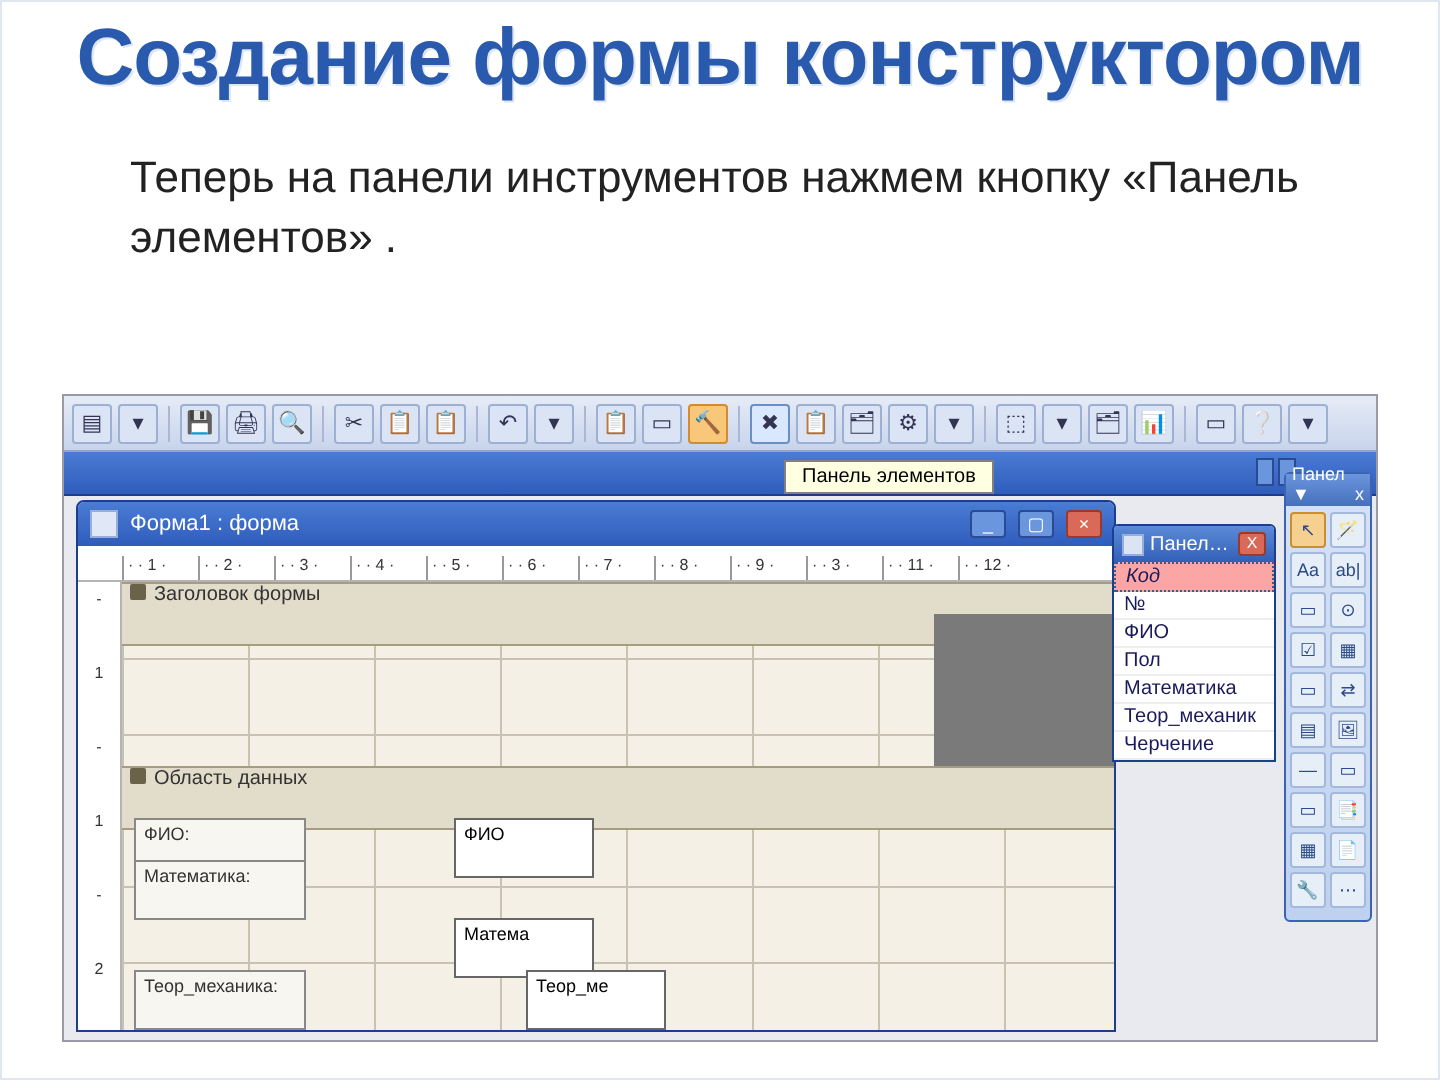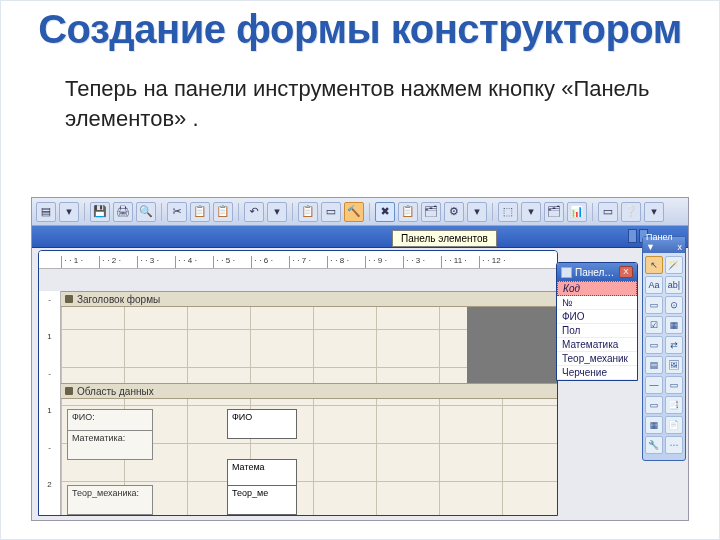--- a/index.html
+++ b/index.html
@@ -24,21 +24,21 @@
   .form-window { position: absolute; left: 6px; top: 52px; width: 520px; bottom: 4px; border: 1px solid #1b3f8c; border-radius: 4px 4px 0 0; overflow: hidden; }
   .titlebar { height: 22px; background: linear-gradient(#4a7cd4,#2f5cbc); color: #fff; font-size: 11px; display: flex; align-items: center; padding: 0 6px; gap: 6px; }
   .titlebar .icon { width: 14px; height: 14px; background: #e0e7f6; border: 1px solid #99aed6; display: inline-block; }
   .titlebar .spacer { flex: 1; }
   .titlebar .ctl { width: 18px; height: 14px; background: #6a96de; border: 1px solid #2b4a94; color: #fff; font-size: 9px; line-height: 12px; text-align: center; border-radius: 2px; }
   .ruler { height: 18px; background: #fff; border-bottom: 1px solid #b4b4b4; font-size: 8px; color: #333; display: flex; align-items: flex-end; padding-left: 22px; letter-spacing: 0; }
   .ruler span { display: inline-block; width: 38px; text-align: left; border-left: 1px solid #999; padding-left: 2px; height: 12px; }
   .design-surface { background: #f4f0e6; position: absolute; top: 40px; left: 0; right: 0; bottom: 0; display: flex; }
   .vruler { width: 22px; background: #fff; border-right: 1px solid #b4b4b4; font-size: 8px; color: #333; display: flex; flex-direction: column; align-items: center; padding-top: 4px; gap: 28px; }
   .grid { flex: 1; position: relative; background-image: repeating-linear-gradient(to right, #c8c2b0 0 1px, transparent 1px 63px), repeating-linear-gradient(to bottom, #c8c2b0 0 1px, transparent 1px 38px); }
-  .section-bar { position: absolute; left: 0; right: 0; height: 16px; background: #e2dccb; border-top: 1px solid #a69c82; border-bottom: 1px solid #a69c82; font-size: 10px; color: #333; display: flex; align-items: center; padding-left: 4px; gap: 4px; }
+  .section-bar { position: absolute; left: 0; right: 0; height: 32px; background: #e2dccb; border-top: 1px solid #a69c82; border-bottom: 1px solid #a69c82; font-size: 10px; color: #333; display: flex; padding-left: 4px; gap: 4px; }
   .section-bar .bullet { width: 8px; height: 8px; background: #6b624a; border-radius: 1px; }
   .dark-area { position: absolute; right: 0; top: 0; bottom: 0; width: 90px; background: #7a7a7a; }
   .field-label, .field-box { position: absolute; font-size: 9px; background: #fff; border: 1px solid #888; padding: 1px 4px; height: 30px; line-height: 12px; }
   .field-label { left: 6px; width: 86px; background: #f8f6f0; color: #333; }
   .field-box { left: 166px; width: 70px; border: 1px solid #666; }
   
   .fieldlist { position: absolute; right: 50px; top: 64px; width: 82px; border: 1px solid #1b3f8c; background: #fff; font-size: 10px; z-index: 30; border-radius: 3px 3px 0 0; overflow: hidden; }
   .fieldlist .fl-title { height: 18px; background: linear-gradient(#5c8ad8,#3260b8); color: #fff; display: flex; align-items: center; padding: 0 4px; gap: 3px; }
   .fieldlist .fl-title .icon { width: 11px; height: 11px; background: #dbe4f4; border: 1px solid #99aed6; }
   .fieldlist .fl-title .x { margin-left: auto; width: 14px; height: 12px; background: #d96a5a; border: 1px solid #9b3a2c; color: #fff; font-size: 8px; text-align: center; line-height: 10px; border-radius: 2px; }
@@ -102,20 +102,28 @@
   </div>
 
   <div class="winbar">
     <div class="grad">
         <span></span>
         <span></span>
       </div>
   </div>
 
   <div class="form-window">
+    <div class="titlebar">
+      <span class="icon"></span>
+      <span>Форма1 : форма</span>
+      <span class="spacer"></span>
+      <span class="ctl">_</span>
+      <span class="ctl">▢</span>
+      <span class="ctl" style="background:#d96a5a;border-color:#9b3a2c">×</span>
+    </div>
     <div class="ruler" id="hruler">
         <span>· · 1 ·</span>
         <span>· · 2 ·</span>
         <span>· · 3 ·</span>
         <span>· · 4 ·</span>
         <span>· · 5 ·</span>
         <span>· · 6 ·</span>
         <span>· · 7 ·</span>
         <span>· · 8 ·</span>
         <span>· · 9 ·</span>
@@ -141,21 +149,21 @@
         <div class="section-bar" style="top:92px">
           <span class="bullet"></span>
             <span>Область данных</span>
         </div>
         <div id="fields-container">
             <div class="field-label" style="top: 118px;">ФИО:</div>
             <div class="field-box" style="top: 118px;">ФИО</div>
             <div class="field-label" style="top: 139px;">Математика:</div>
             <div class="field-box" style="top: 168px;">Матема</div>
             <div class="field-label" style="top: 194px;">Теор_механика:</div>
-            <div class="field-box" style="top: 194px;">Теор_ме</div>
+            <div class="field-box" style="top: 194px; margin-left: 36px;">Теор_ме</div>
           </div>
       </div>
     </div>
   </div>
 
   <div class="fieldlist">
     <div class="fl-title">
       <span class="icon"></span>
       <span>Панел…</span>
       <span class="x">X</span>

